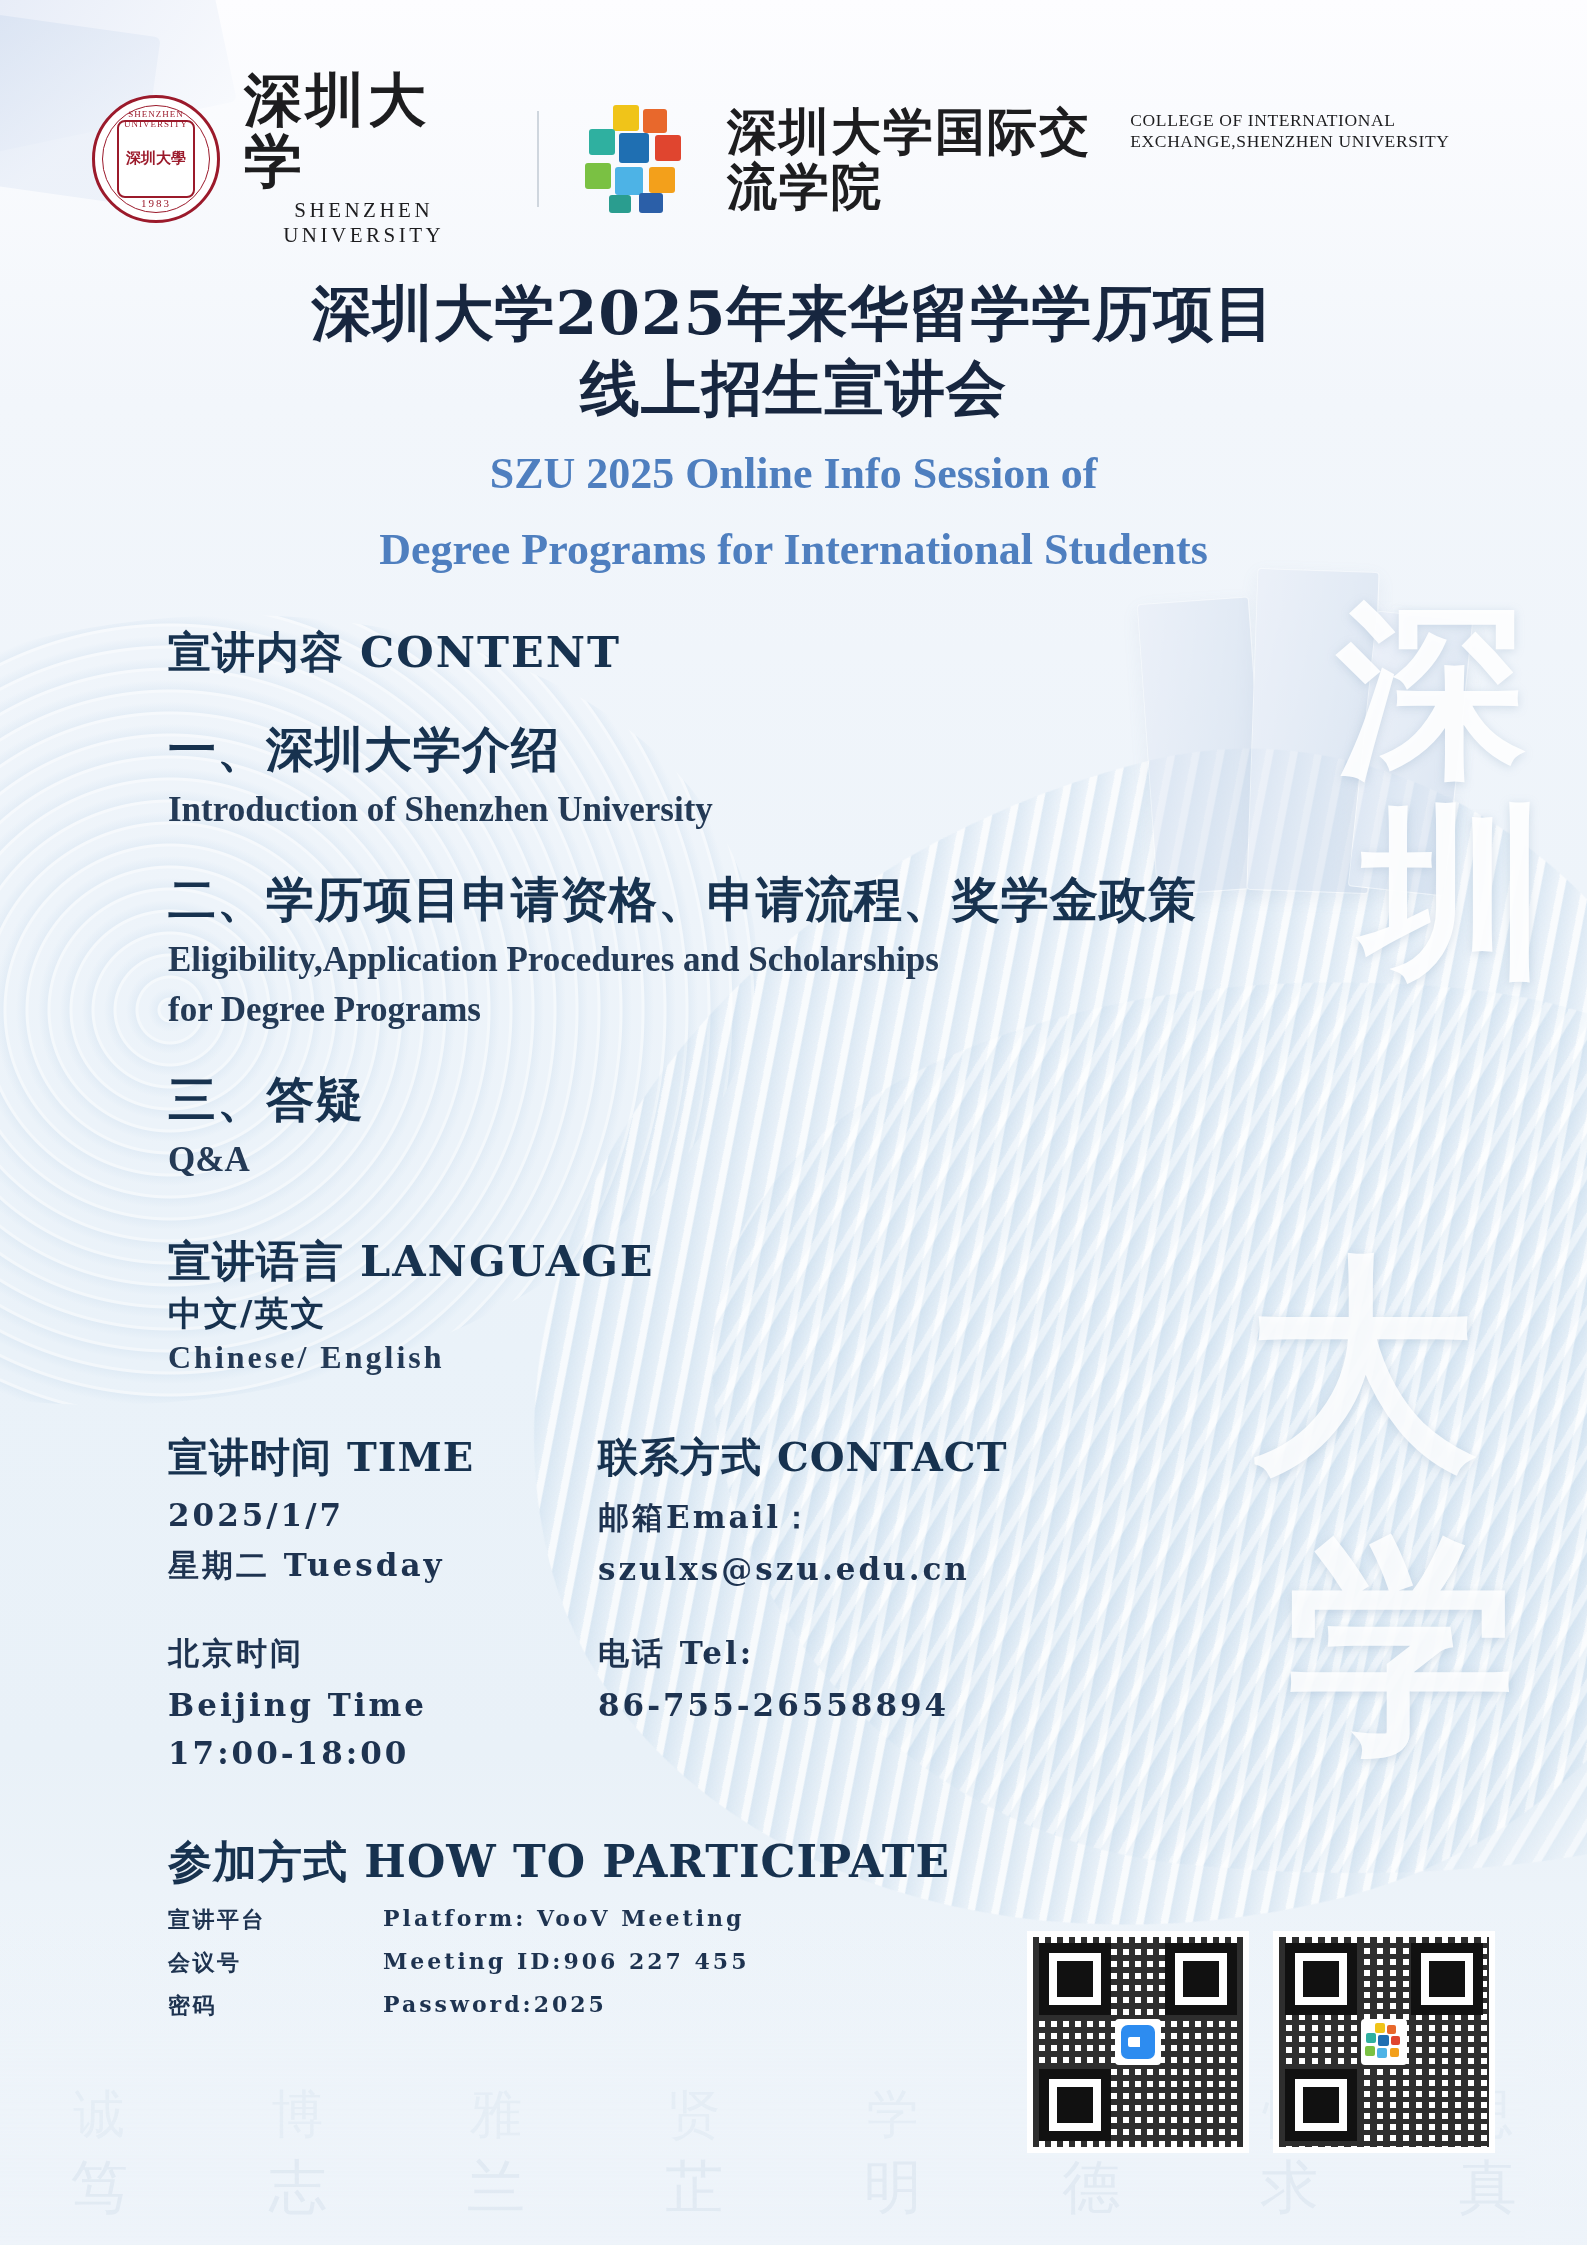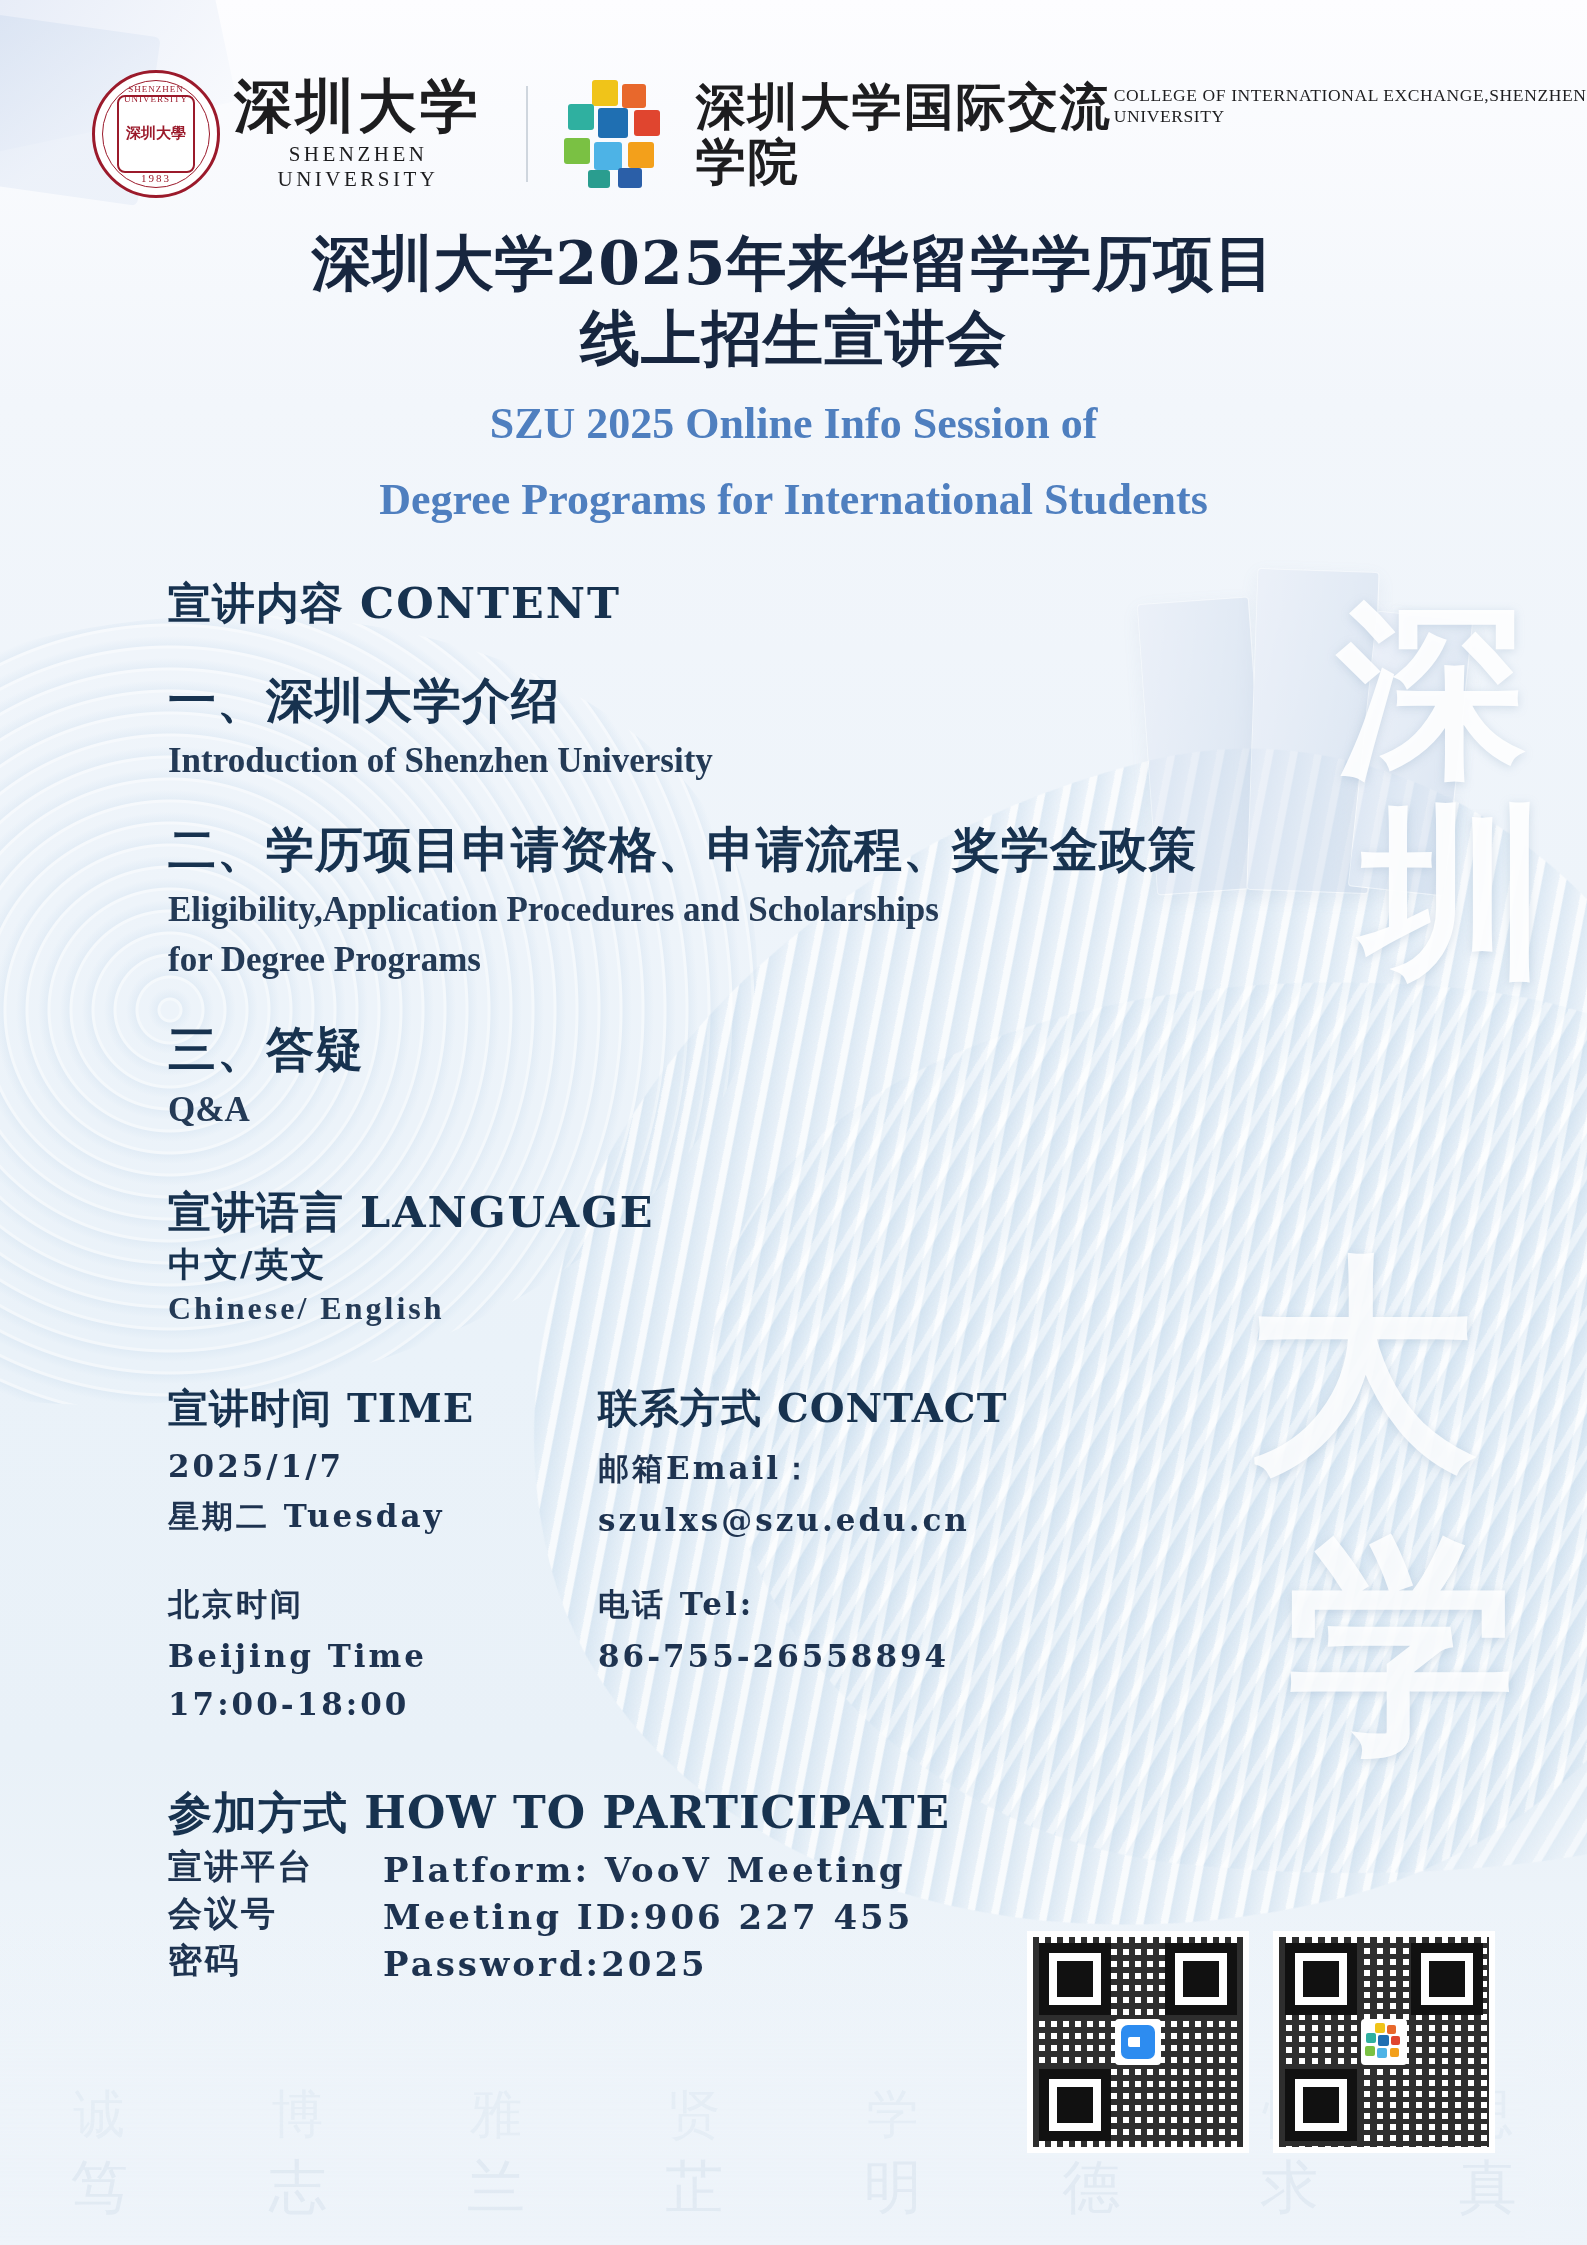--- a/index.html
+++ b/index.html
@@ -136,21 +136,21 @@
   }
   .ghost-row.up { bottom: 95px; color: rgba(150,178,205,.30); font-size: 52px;}
 
   
   .content { position: relative; z-index: 5; }
 
   .header {
     display: flex;
     align-items: center;
     padding: 70px 0 0 92px;
-    gap: 10px;
+    gap: 20px;
   }
   .seal {
     width: 122px; height: 122px;
     border-radius: 50%;
     border: 3px solid #9b1a2b;
     position: relative;
     flex: 0 0 auto;
     background: #fff;
   }
   .seal::before {
@@ -333,26 +333,25 @@
   .part-head {
     font-family: "DejaVu Serif", "Liberation Serif", serif;
     font-weight: 700;
     font-size: 44px;
     color: #17324f;
     letter-spacing: 1px;
   }
   .part-row {
     font-family: "DejaVu Serif", "Liberation Serif", serif;
     font-weight: 700;
-    font-size: 34px;
+    font-size: 22px;
     color: #1e3350;
     letter-spacing: 2.5px;
-    margin-top: 1px;
+    margin-top: 13px;
     display: flex;
-    align-items: flex-end;
   }
   .part-label { width: 215px; flex: 0 0 auto; }
   .part-value { letter-spacing: 3px; }
 
   
   .qr-area {
     position: absolute;
     right: 92px;
     bottom: 92px;
     display: flex;

